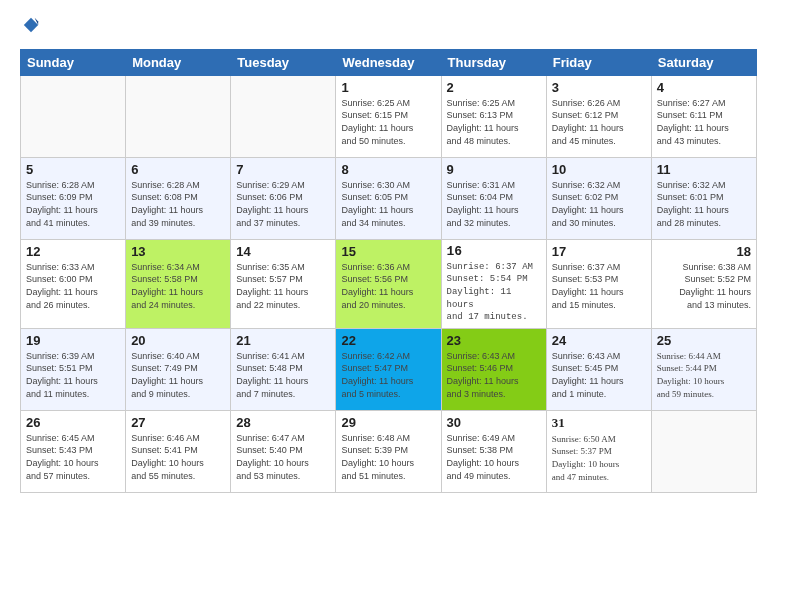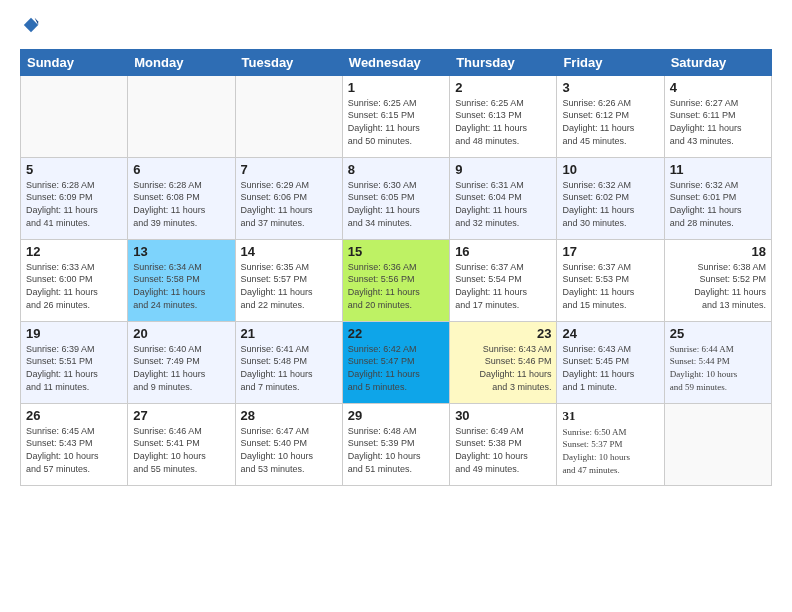--- a/index.html
+++ b/index.html
@@ -6,21 +6,21 @@
     body {
       font-family: Arial, sans-serif;
       background: #fff;
       width: 792px;
       height: 612px;
       overflow: hidden;
     }
     .page {
       width: 792px;
       height: 612px;
-      padding: 16px 20px 10px 20px;
+      padding: 16px 35px 10px 20px;
       border-radius: 10px;
     }
     .header {
       display: flex;
       justify-content: space-between;
       align-items: flex-start;
       margin-bottom: 10px;
     }
     .logo {
       display: flex;
@@ -216,42 +216,42 @@
           </td>
         </tr>
         <tr>
           <td style="background: rgb(255, 255, 255);">
             <span class="day-num">12</span>
             <div class="day-info" style="white-space: pre-line;">Sunrise: 6:33 AM
 Sunset: 6:00 PM
 Daylight: 11 hours
 and 26 minutes.</div>
           </td>
-          <td style="background: #7dd3fc;">
+          <td style="background: #bef264;">
             <span class="day-num">13</span>
             <div class="day-info" style="white-space: pre-line;">Sunrise: 6:34 AM
 Sunset: 5:58 PM
 Daylight: 11 hours
 and 24 minutes.</div>
           </td>
           <td style="background: rgb(255, 255, 255);">
             <span class="day-num">14</span>
             <div class="day-info" style="white-space: pre-line;">Sunrise: 6:35 AM
 Sunset: 5:57 PM
 Daylight: 11 hours
 and 22 minutes.</div>
           </td>
           <td style="background: #bef264; margin-top: 20px;">
             <span class="day-num">15</span>
             <div class="day-info" style="white-space: pre-line;">Sunrise: 6:36 AM
 Sunset: 5:56 PM
 Daylight: 11 hours
 and 20 minutes.</div>
           </td>
-          <td style="background: rgb(255, 255, 255);">
+          <td style="background: rgb(255, 255, 255); font-family: Liberation Mono, monospace;">
             <span class="day-num">16</span>
             <div class="day-info" style="white-space: pre-line;">Sunrise: 6:37 AM
 Sunset: 5:54 PM
 Daylight: 11 hours
 and 17 minutes.</div>
           </td>
           <td style="background: rgb(255, 255, 255);">
             <span class="day-num">17</span>
             <div class="day-info" style="white-space: pre-line;">Sunrise: 6:37 AM
 Sunset: 5:53 PM
@@ -288,21 +288,21 @@
 Daylight: 11 hours
 and 7 minutes.</div>
           </td>
           <td style="background: #0ea5e9;">
             <span class="day-num">22</span>
             <div class="day-info" style="white-space: pre-line;">Sunrise: 6:42 AM
 Sunset: 5:47 PM
 Daylight: 11 hours
 and 5 minutes.</div>
           </td>
-          <td style="background: #fef9c3; text-align: right;">
+          <td style="background: #84cc16;">
             <span class="day-num">23</span>
             <div class="day-info" style="white-space: pre-line;">Sunrise: 6:43 AM
 Sunset: 5:46 PM
 Daylight: 11 hours
 and 3 minutes.</div>
           </td>
           <td style="background: rgb(240, 244, 255);">
             <span class="day-num">24</span>
             <div class="day-info" style="white-space: pre-line;">Sunrise: 6:43 AM
 Sunset: 5:45 PM

